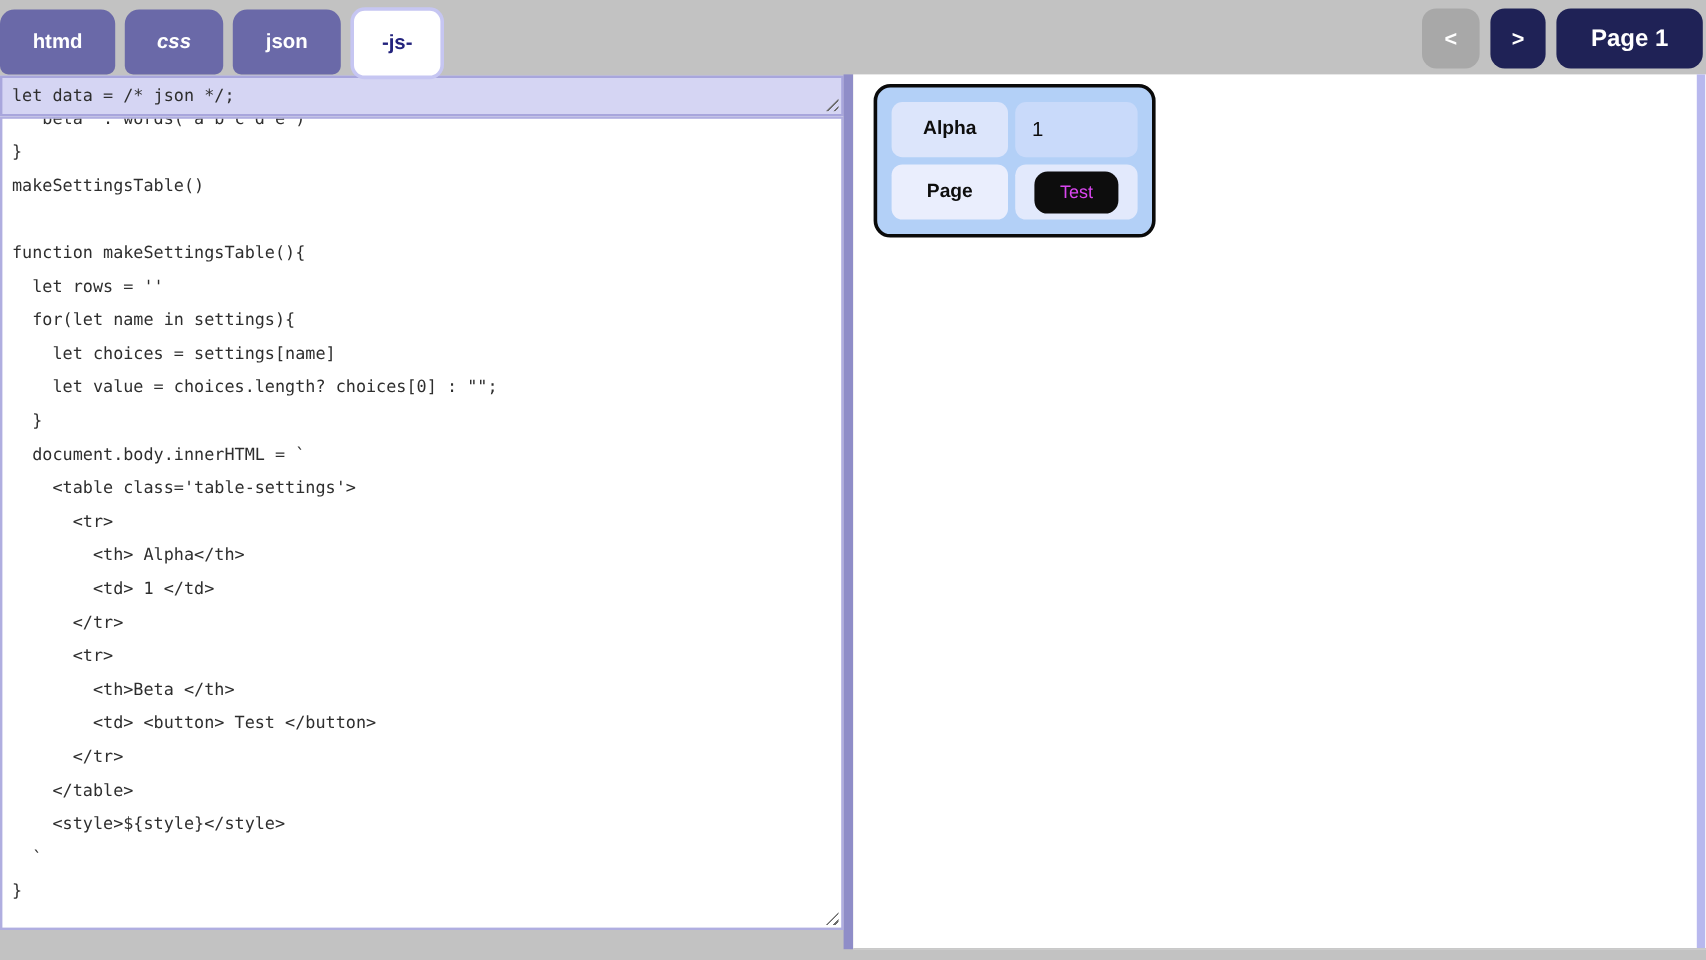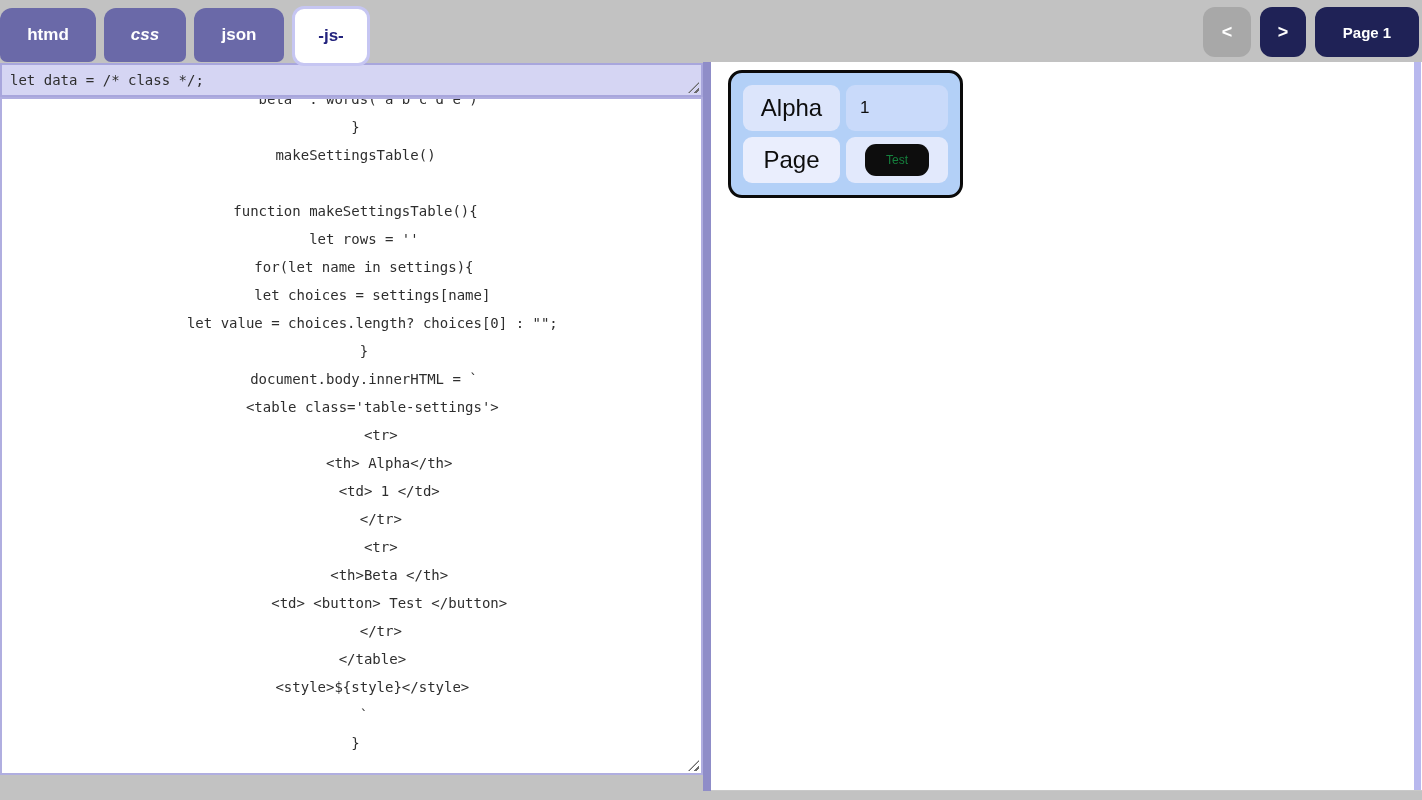--- a/index.html
+++ b/index.html
@@ -15,55 +15,55 @@
   .tab.active { background:#ffffff; color:#23237d; border:3px solid #c6c6f2; border-radius:12px;
                 height:60px; margin-top:-2px; }
 
   
   .nav { position:absolute; top:7px; right:3px; display:flex; gap:9px; }
   .nav-btn { height:50px; border:none; border-radius:12px; color:#ffffff; font-weight:bold;
              font-size:18px; font-family:"Liberation Sans", sans-serif;
              display:flex; align-items:center; justify-content:center; cursor:pointer; }
   .nav-prev { width:48px; background:#a8a8a8; }
   .nav-next { width:46px; background:#1f2256; }
-  .nav-page { width:104px; background:#1f2256; font-size:15px; }
+  .nav-page { width:122px; background:#1f2256; font-size:20px; }
 
   
   .editor-col { position:absolute; left:0; top:63px; width:703px; }
   .data-editor { position:relative; width:703px; height:34px; background:#d5d5f3;
                  border:2px solid #a8a6dc; overflow:hidden;
                  font-family:"DejaVu Sans Mono", monospace; font-size:14px; line-height:28px;
                  color:#2e2e2e; padding:1px 8px; }
   .code-editor { position:relative; width:703px; height:678px; background:#ffffff;
                  border:2px solid #b0aee0; overflow:hidden; }
   .code-editor pre { font-family:"DejaVu Sans Mono", monospace; font-size:14px; line-height:28px;
-                     color:#2e2e2e; white-space:pre; margin-top:-14px; padding-left:8px;text-align:center; }
+                     color:#2e2e2e; white-space:pre; margin-top:-14px; padding-left:8px; }
   .grip { position:absolute; right:2px; bottom:2px; width:11px; height:11px;
           background:repeating-linear-gradient(135deg, transparent 0 3px, #6b6b6b 3px 4.5px);
           clip-path:polygon(100% 0, 100% 100%, 0 100%); cursor:nwse-resize; }
 
   
   .divider { position:absolute; left:703px; top:62px; width:8px; height:729px; background:#8f8dc8; }
 
   
   .preview-panel { position:absolute; left:711px; top:62px; width:711px; height:729px;
                    background:#ffffff; border-bottom:1px solid #c9c9c9; }
   .right-strip { position:absolute; right:1px; top:0; width:7px; height:100%; background:#b8b8ee; }
 
   .settings-table { position:absolute; left:17px; top:8px; background:#b3d0f7;
                     border:3px solid #0a0a0a; border-radius:14px; padding:12px;
                     display:grid; grid-template-columns:97px 102px; gap:6px; }
   .cell { height:46px; border-radius:9px; display:flex; align-items:center; color:#0d0d0d; }
-  .cell.hdr { justify-content:center; font-weight:normal; font-size:24px; }
+  .cell.hdr { justify-content:center; font-weight:bold; font-size:16px; }
   .cell.r1h { background:#dce5fb; }
   .cell.r1v { background:#c9dafa; padding-left:14px; font-size:17px; }
   .cell.r2h { background:#eaeefd; }
   .cell.r2v { background:#e2e9fc; justify-content:center; }
-  .test-btn { background:#0d0d0d; color:#15803d; border:none; border-radius:11px;
-              font-family:"Liberation Sans", sans-serif; font-size:12px; padding:9px 21px;
+  .test-btn { background:#0d0d0d; color:#d946ef; border:none; border-radius:11px;
+              font-family:"Liberation Sans", sans-serif; font-size:15px; padding:9px 21px;
               cursor:pointer; }
 </style>
 </head>
 <body>
 
 <div class="screen">
 
   <div class="tabs">
     <div class="tab tab-0">htmd</div>
     <div class="tab tab-1">css</div>
@@ -72,21 +72,21 @@
   </div>
 
   <div class="nav">
     <button class="nav-btn nav-prev">&lt;</button>
     <button class="nav-btn nav-next">&gt;</button>
     <button class="nav-btn nav-page">Page 1</button>
   </div>
 
   <div class="editor-col">
     <div class="data-editor">
-      <span>let data = /* class */;</span>
+      <span>let data = /* json */;</span>
       <div class="grip"></div>
     </div>
     <div class="code-editor">
       <pre>  'beta' : words('a b c d e')
 }
 makeSettingsTable()
 
 function makeSettingsTable(){
   let rows = ''
   for(let name in settings){

